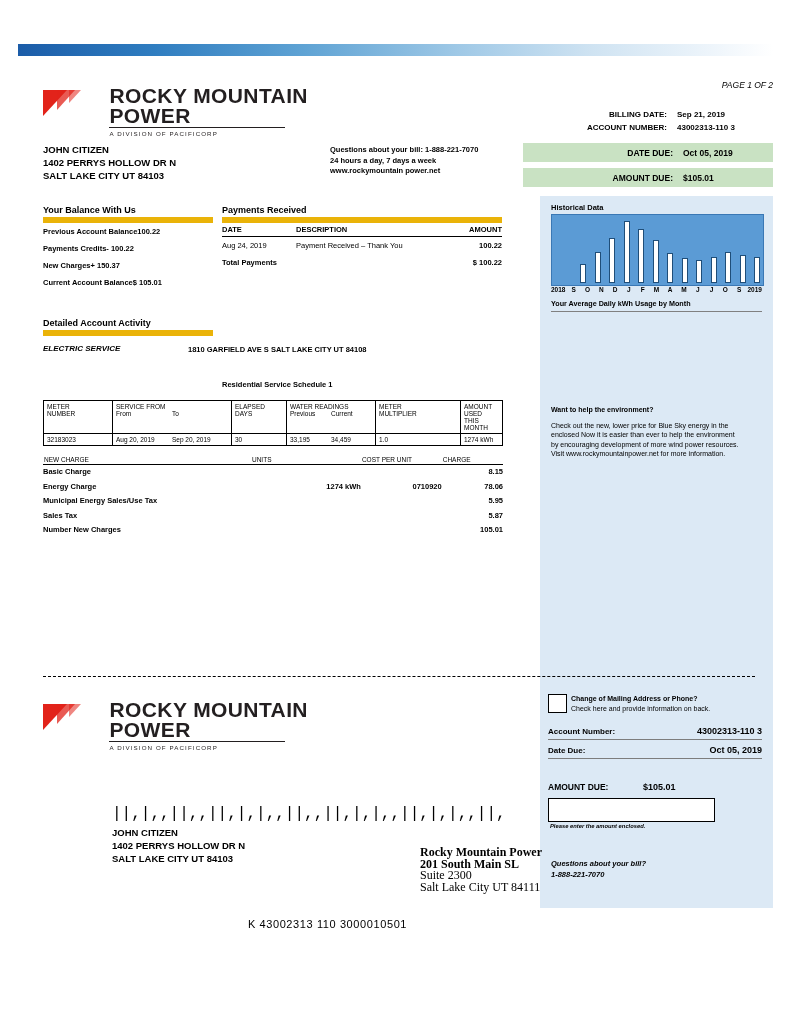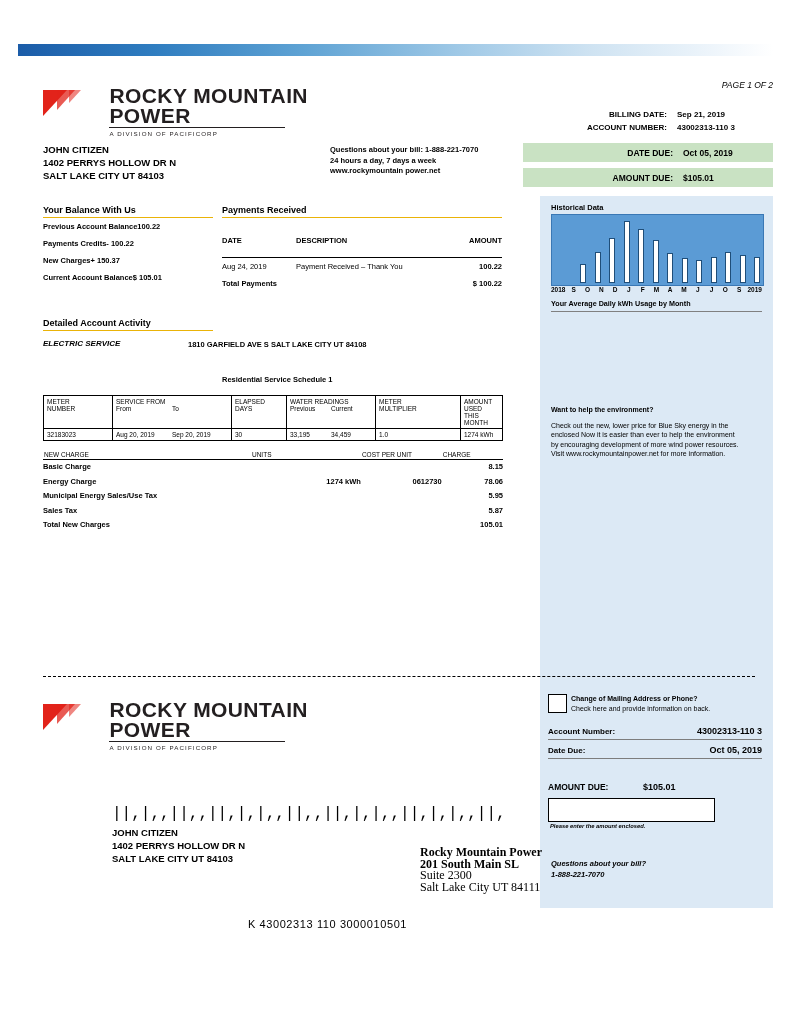--- a/index.html
+++ b/index.html
@@ -136,36 +136,36 @@
     border-bottom: 1px solid #808080; padding-bottom: 3px;
   }
   .env-block {
     position: absolute; left: 551px; top: 405px; width: 190px;
     font-size: 7px; line-height: 9.6px;
   }
   .env-block .t { font-weight: bold; margin-bottom: 6px; }
 
   
   .sec-title {
-    font-size: 9px; font-weight: bold; border-bottom: 1px solid #eab308;
+    font-size: 9px; font-weight: bold; border-bottom: 6px solid #eab308;
     padding-bottom: 2px;
   }
   .balance {
     position: absolute; left: 43px; top: 205px; width: 170px;
   }
   .bal-row {
     display: flex; 
     font-size: 7.5px; font-weight: bold; line-height: 17px;
   }
   .payments {
     position: absolute; left: 222px; top: 205px; width: 280px;
   }
   .pay-head {
     display: flex; font-size: 7.5px; font-weight: bold;
-    border-bottom: 1px solid #000; padding-bottom: 12px; margin-top: 18px;
+    border-bottom: 1px solid #000; padding-bottom: 2px; margin-top: 2px;
   }
   .pay-row { display: flex; font-size: 7.5px; line-height: 17px; }
   .pay-row.bold { font-weight: bold; }
   .c-date { width: 74px; }
   .c-desc { width: 150px; }
   .c-amt  { width: 56px; text-align: right; font-weight: bold;}
 
   .detail {
     position: absolute; left: 43px; top: 318px; width: 460px;
   }
@@ -479,37 +479,37 @@
         <tbody id="charge-rows">
           <tr>
             <td class="ch-name">Basic Charge</td>
             <td class="ch-units"></td>
             <td class="ch-cost"></td>
             <td class="ch-charge">8.15</td>
           </tr>
           <tr>
             <td class="ch-name">Energy Charge</td>
             <td class="ch-units">1274 kWh</td>
-            <td class="ch-cost">0612730</td>
+            <td class="ch-cost">0710920</td>
             <td class="ch-charge">78.06</td>
           </tr>
           <tr>
             <td class="ch-name">Municipal Energy Sales/Use Tax</td>
             <td class="ch-units"></td>
             <td class="ch-cost"></td>
             <td class="ch-charge">5.95</td>
           </tr>
           <tr>
             <td class="ch-name">Sales Tax</td>
             <td class="ch-units"></td>
             <td class="ch-cost"></td>
             <td class="ch-charge">5.87</td>
           </tr>
           <tr>
-            <td class="ch-name">Total New Charges</td>
+            <td class="ch-name">Number New Charges</td>
             <td class="ch-units"></td>
             <td class="ch-cost"></td>
             <td class="ch-charge">105.01</td>
           </tr>
         </tbody>
     </table>
   </div>
 
   <div class="perf"></div>
 

